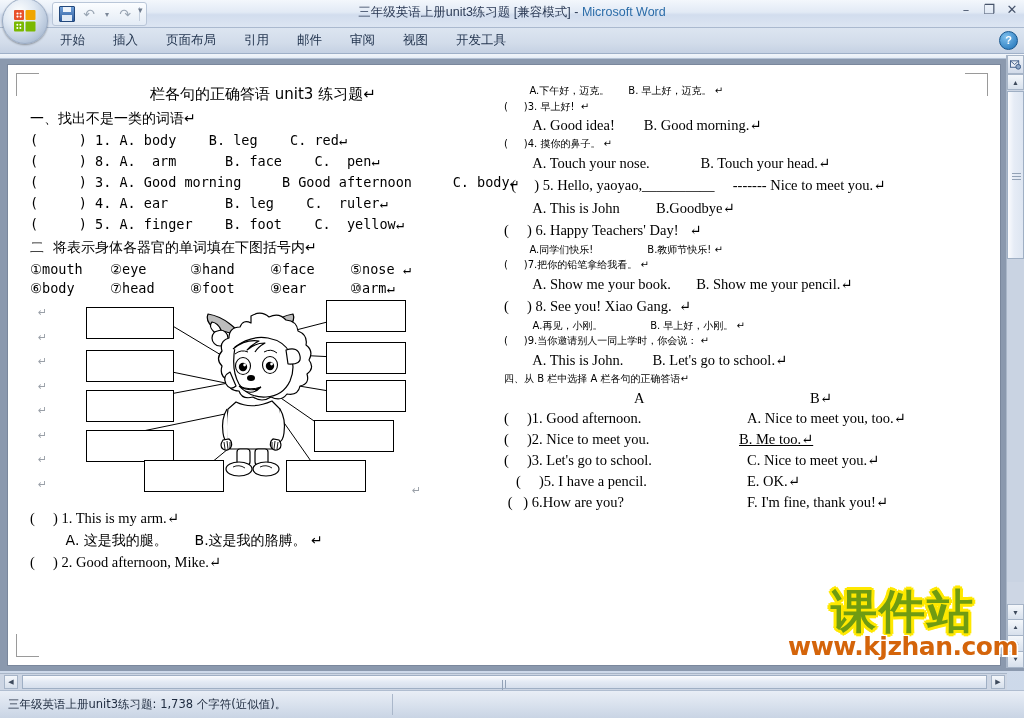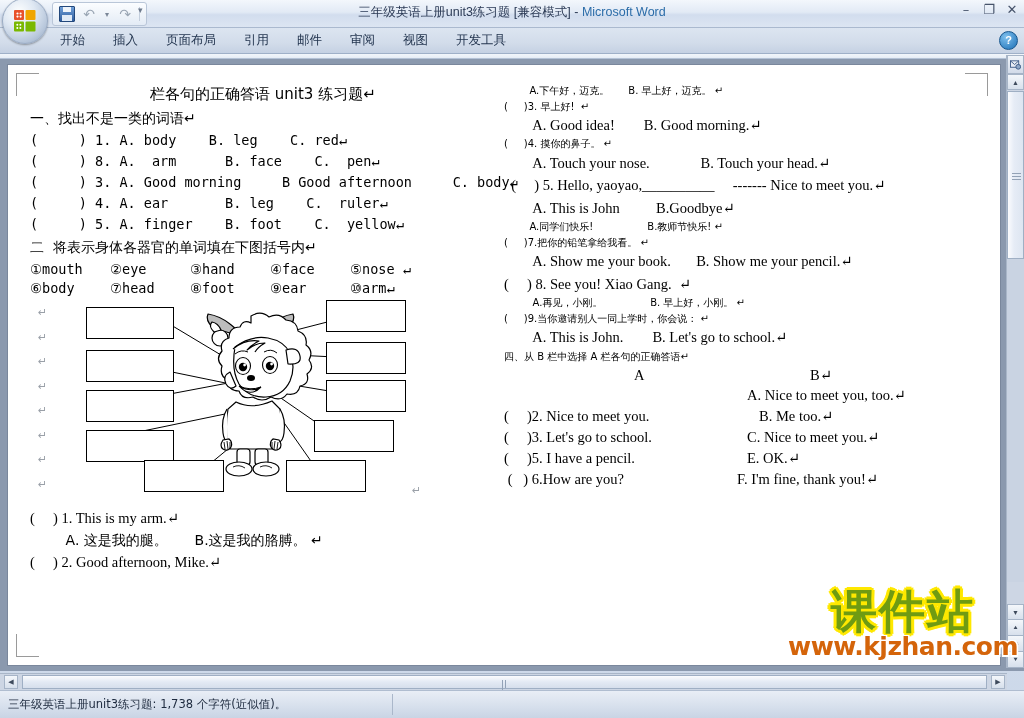--- a/index.html
+++ b/index.html
@@ -343,53 +343,55 @@
         </div>
 
         <div class="col-r">
           <div class="r-line cn">        A.下午好，迈克。      B. 早上好，迈克。 ↵</div>
           <div class="r-line cn">(     )3. 早上好!  ↵</div>
           <div class="r-line">        A. Good idea!        B. Good morning.↵</div>
           <div class="r-line cn">(     )4. 摸你的鼻子。 ↵</div>
           <div class="r-line">        A. Touch your nose.              B. Touch your head.↵</div>
           <div class="r-line">  (     ) 5. Hello, yaoyao,__________     ------- Nice to meet you.↵</div>
           <div class="r-line">        A. This is John          B.Goodbye↵</div>
+          <div class="r-line">(     ) 6. Happy Teachers' Day!   ↵</div>
           <div class="r-line cn">        A.同学们快乐!                 B.教师节快乐! ↵</div>
           <div class="r-line cn">(     )7.把你的铅笔拿给我看。 ↵</div>
           <div class="r-line">        A. Show me your book.       B. Show me your pencil.↵</div>
           <div class="r-line">(     ) 8. See you! Xiao Gang.  ↵</div>
           <div class="r-line cn">         A.再见，小刚。               B. 早上好，小刚。 ↵</div>
           <div class="r-line cn">(     )9.当你邀请别人一同上学时，你会说： ↵</div>
           <div class="r-line">        A. This is John.        B. Let's go to school.↵</div>
 
           <div class="r-line cn">四、从 B 栏中选择 A 栏各句的正确答语↵</div>
 
           <div style="position:relative;height:20px;">
             <span class="r-line" style="position:absolute;left:130px;">A</span>
             <span class="r-line" style="position:absolute;left:306px;">B↵</span>
           </div>
 
           <div style="position:relative;height:21px;">
+            <span class="r-line" style="position:absolute;left:0;">(     )1. Good afternoon.</span>
             <span class="r-line" style="position:absolute;left:243px;">A. Nice to meet you, too.↵</span>
           </div>
           <div style="position:relative;height:21px;">
             <span class="r-line" style="position:absolute;left:0;">(     )2. Nice to meet you.</span>
-            <span class="r-line" style="position:absolute;left:255px;">B. Me too.↵</span>
+            <span class="r-line" style="position:absolute;left:235px;text-decoration:underline;">B. Me too.↵</span>
           </div>
           <div style="position:relative;height:21px;">
             <span class="r-line" style="position:absolute;left:0;">(     )3. Let's go to school.</span>
             <span class="r-line" style="position:absolute;left:243px;">C. Nice to meet you.↵</span>
           </div>
           <div style="position:relative;height:21px;">
-            <span class="r-line" style="position:absolute;left:0;">(     )5. I have a pencil.</span>
+            <span class="r-line" style="position:absolute;left:12px;">(     )5. I have a pencil.</span>
             <span class="r-line" style="position:absolute;left:243px;">E. OK.↵</span>
           </div>
           <div style="position:relative;height:21px;">
             <span class="r-line" style="position:absolute;left:0;"> (   ) 6.How are you?</span>
-            <span class="r-line" style="position:absolute;left:233px;">F. I'm fine, thank you!↵</span>
+            <span class="r-line" style="position:absolute;left:243px;">F. I'm fine, thank you!↵</span>
           </div>
         </div>
 
       </div>
     </div>
 
     <div class="watermark">
       <div class="wm-cn">课件站</div>
       <div class="wm-url">www.kjzhan.com</div>
     </div>

